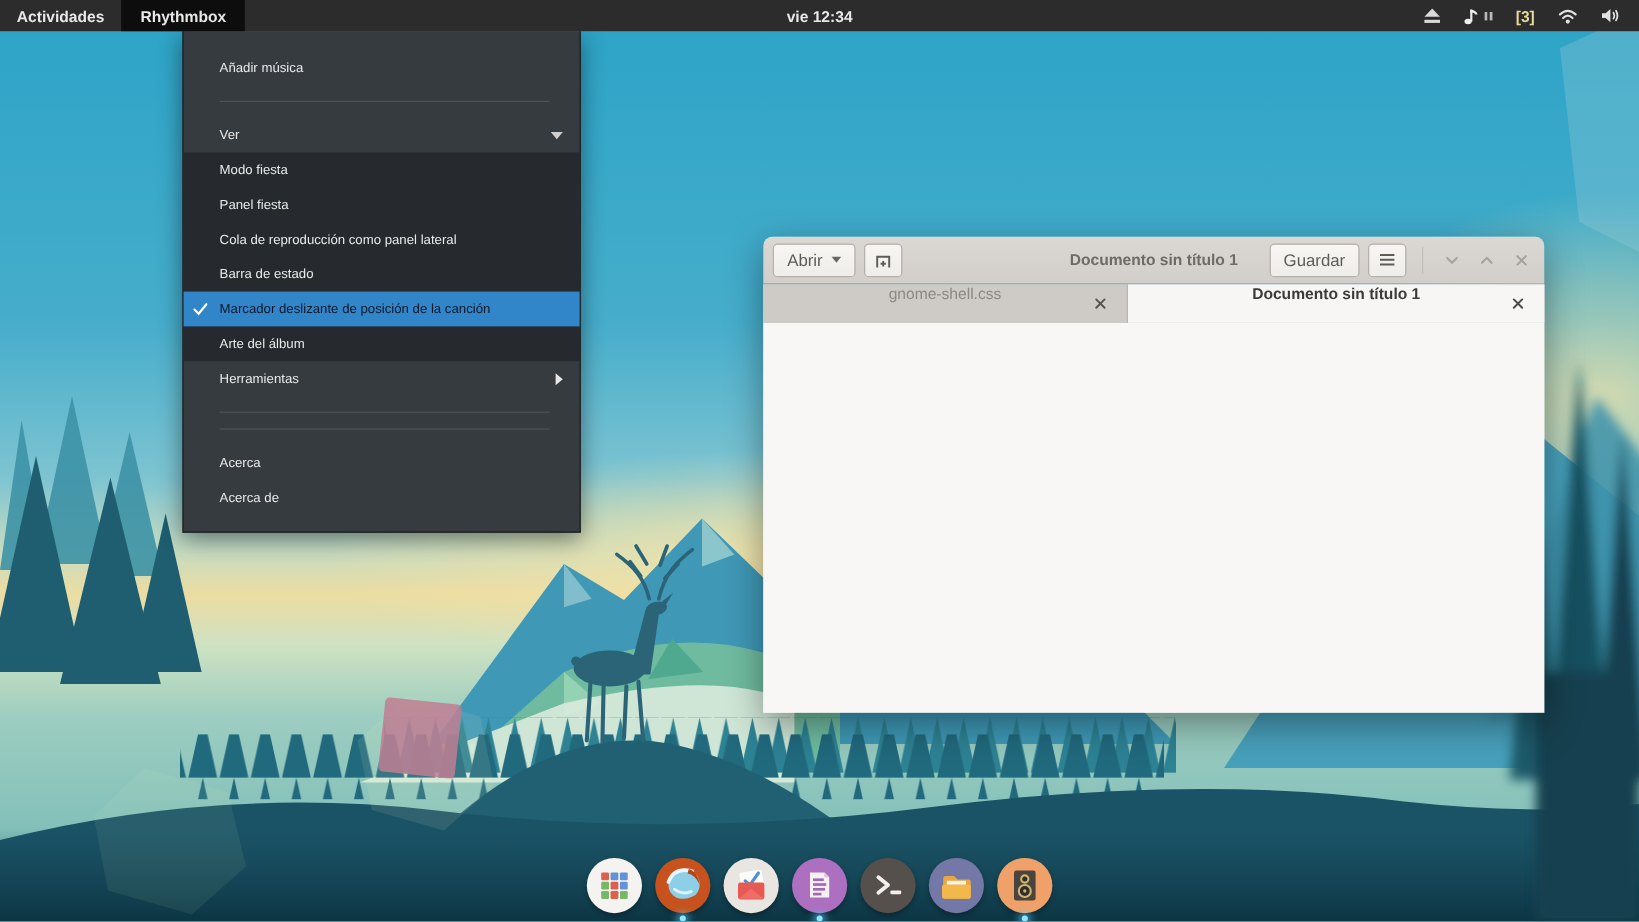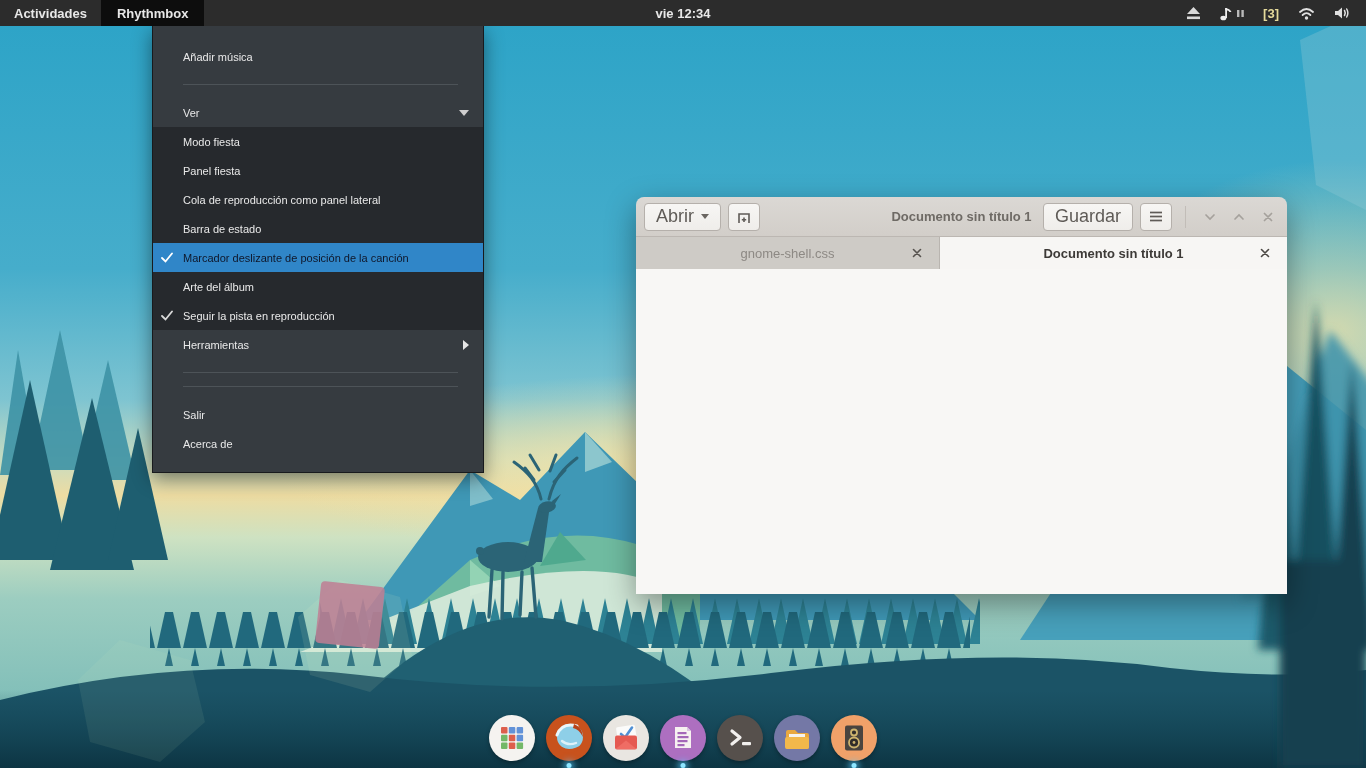--- a/index.html
+++ b/index.html
@@ -32,31 +32,31 @@
              border-top:6px solid #cfcfcf; }
   .arr-rt { width:0; height:0; border-top:5px solid transparent; border-bottom:5px solid transparent;
             border-left:6px solid #e6e6e6; }
 
   
   .win { position:absolute; left:636px; top:197px; width:651px; height:397px; z-index:30;
          border-radius:8px 8px 0 0; box-shadow:0 10px 30px rgba(0,0,0,.38); display:flex; flex-direction:column; }
   .hdr { height:40px; background:linear-gradient(#dbd8d4,#d2cec9); border-bottom:1px solid #bcb7b2;
          border-radius:8px 8px 0 0; display:flex; align-items:center; padding:0 8px; position:relative; }
   .hbtn { height:28px; border:1px solid #b5b0ab; border-radius:4px; background:linear-gradient(#f7f6f4,#efedea);
-          color:#5f5b57; font-size:18px; display:flex; align-items:center; gap:7px; padding:0 11px; cursor:pointer; }
+          color:#5f5b57; font-size:14px; display:flex; align-items:center; gap:7px; padding:0 11px; cursor:pointer; }
   .hbtn.icon-only { width:32px; justify-content:center; padding:0; }
   .abrir-caret { width:0; height:0; border-left:4px solid transparent; border-right:4px solid transparent;
                  border-top:5px solid #6a6661; }
   .win-title { position:absolute; left:0; right:0; text-align:center; font-weight:bold; font-size:13px;
                color:#6e6a65; pointer-events:none; }
   .hdr-right { margin-left:auto; display:flex; align-items:center; gap:7px; }
   .vsep { width:1px; height:22px; background:#c2bdb8; margin:0 6px; }
   .wctl { width:22px; height:22px; display:flex; align-items:center; justify-content:center; cursor:pointer; }
   .tabs { height:32px; display:flex; background:#cecbc6; font-size:13px; }
-  .tab { display:flex; align-items:center; justify-content:center; position:relative; cursor:pointer; }
+  .tab { display:flex; justify-content:center; position:relative; cursor:pointer; }
   .tab.inactive { width:304px; background:#cecbc6; color:#8d8984; border-right:1px solid #b9b5b0; }
   .tab.active { flex:1; background:#f7f6f4; color:#3d3a37; font-weight:bold; }
   .tab .tclose { position:absolute; right:14px; top:50%; transform:translateY(-50%); width:16px; height:16px;
                  display:flex; align-items:center; justify-content:center; cursor:pointer; }
   .doc { flex:1; background:#f8f7f5; }
 
   
   .dock { position:absolute; left:50%; bottom:7px; transform:translateX(-50%); display:flex; gap:11px; z-index:35; }
   .dicon { width:46px; height:46px; border-radius:50%; position:relative; cursor:pointer;
            box-shadow:0 2px 4px rgba(0,0,0,.3); }
@@ -241,36 +241,30 @@
       </div>
       <div class="mi hl">
         <svg class="check" viewBox="0 0 12 12">
             <path d="M1,6 L4.5,9.5 L11,1.5" fill="none" stroke="#ffffff" stroke-width="1.8" stroke-linecap="round"></path>
           </svg>
         <span>Marcador deslizante de posición de la canción</span>
       </div>
       <div class="mi">
         <span>Arte del álbum</span>
       </div>
-      <div class="mi">
-        <svg class="check" viewBox="0 0 12 12">
-            <path d="M1,6 L4.5,9.5 L11,1.5" fill="none" stroke="#d9d9d9" stroke-width="1.8" stroke-linecap="round"></path>
-          </svg>
-        <span>Seguir la pista en reproducción</span>
-      </div>
     </div>
     <div class="mi">
       <span>Herramientas</span>
         <span class="spacer"></span>
       <span class="arr-rt"></span>
     </div>
     <div class="msep"></div>
     <div class="msep"></div>
     <div class="mi">
-      <span>Salir</span>
+      <span>Acerca</span>
     </div>
     <div class="mi">
       <span>Acerca de</span>
     </div>
   </div>
 
   <div class="win">
     <div class="hdr">
       <div class="win-title">Documento sin título 1</div>
       <div class="hbtn" style="margin-right:7px;">

